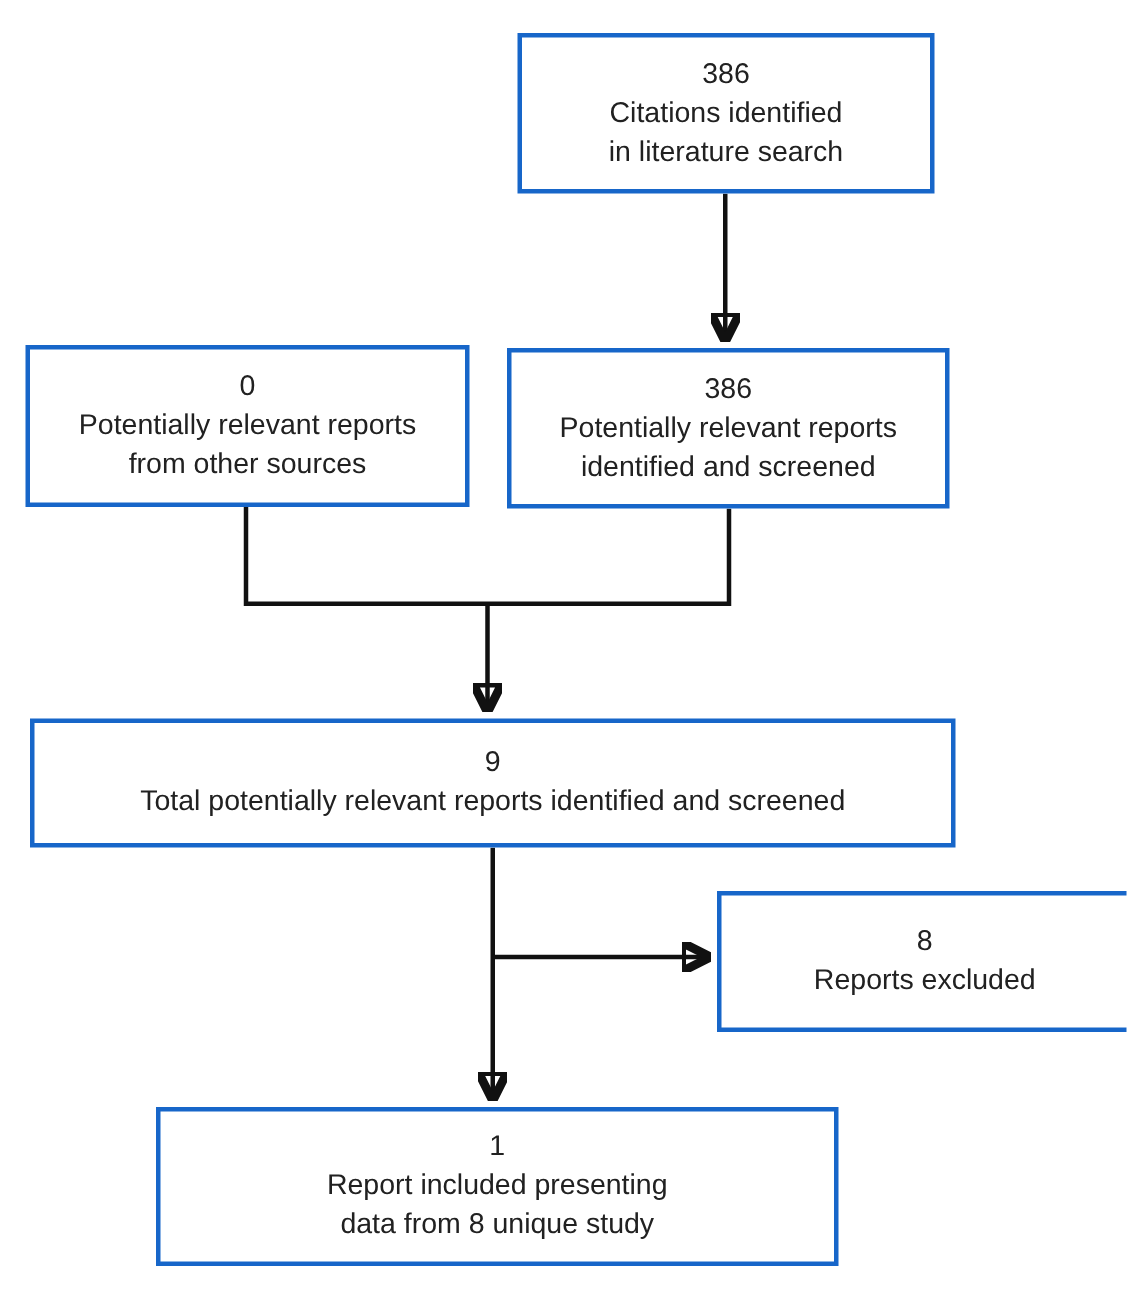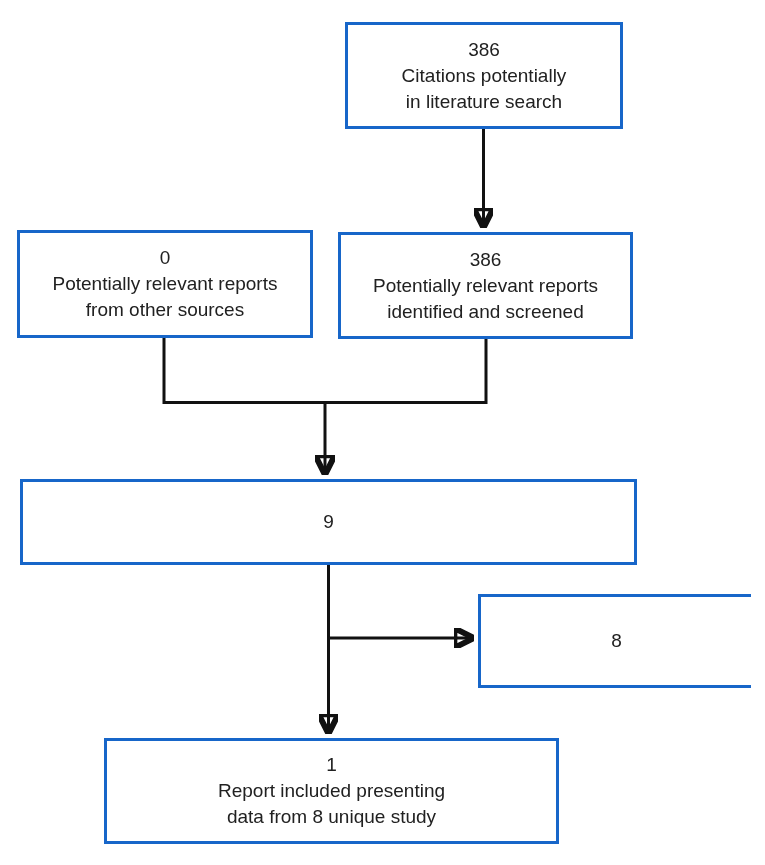--- a/index.html
+++ b/index.html
@@ -60,42 +60,44 @@
     </defs>
     <path d="M483.5,129 L483.5,225" marker-end="url(#arrow)"></path>
     <path d="M164,338 L164,402.5 L486,402.5 L486,339"></path>
     <path d="M325,402.5 L325,472" marker-end="url(#arrow)"></path>
     <path d="M328.5,565 L328.5,731" marker-end="url(#arrow)"></path>
     <path d="M328.5,638 L471,638" marker-end="url(#arrow)"></path>
   </svg>
 
   <div class="box" id="box-citations">
     <span class="value">386</span>
-    <span class="label">Citations potentially
+    <span class="label">Citations identified
 in literature search</span>
   </div>
 
   <div class="box" id="box-other">
     <span class="value">0</span>
     <span class="label">Potentially relevant reports
 from other sources</span>
   </div>
 
   <div class="box" id="box-screened">
     <span class="value">386</span>
     <span class="label">Potentially relevant reports
 identified and screened</span>
   </div>
 
   <div class="box" id="box-total">
     <span class="value">9</span>
+    <span class="label">Total potentially relevant reports identified and screened</span>
   </div>
 
   <div class="box" id="box-excluded">
     <span class="value">8</span>
+    <span class="label">Reports excluded</span>
   </div>
 
   <div class="box" id="box-included">
     <span class="value">1</span>
     <span class="label">Report included presenting
 data from 8 unique study</span>
   </div>
 
 </div>
 

